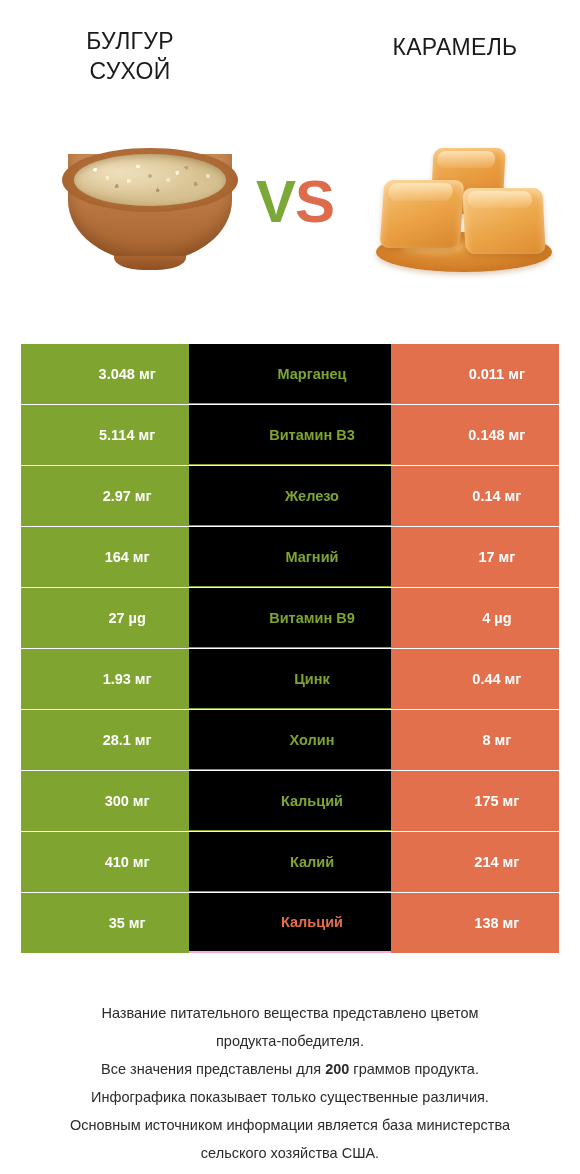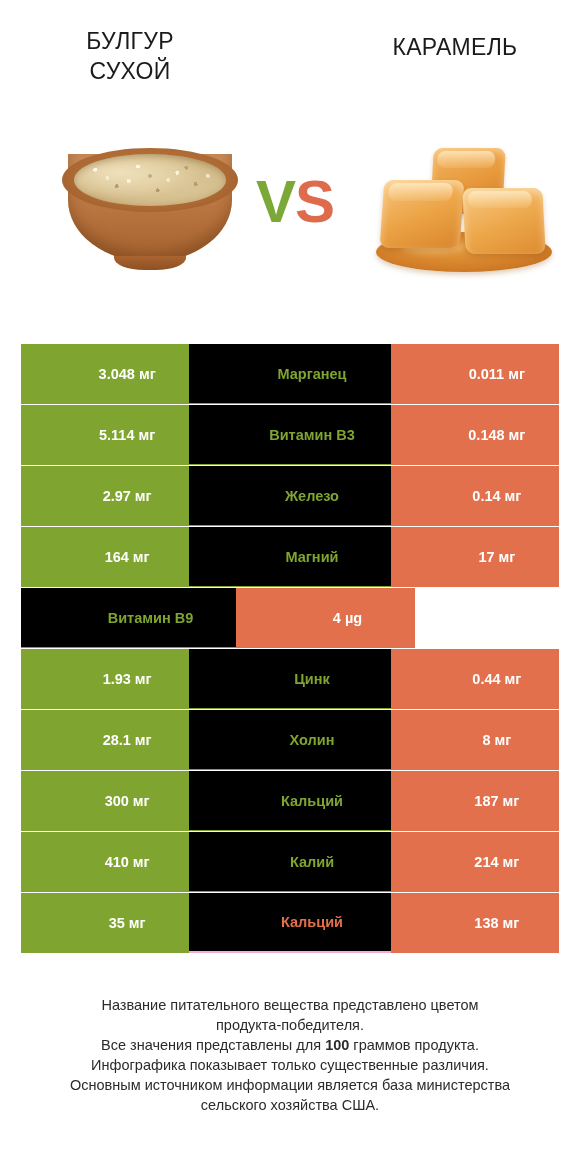--- a/index.html
+++ b/index.html
@@ -265,21 +265,21 @@
   .footer {
     position: absolute;
     left: 28px;
     top: 995px;
     width: 524px;
     text-align: center;
     font-size: 14.5px;
     line-height: 20px;
     color: #2b2b2b;
   }
-  .footer p { margin: 0; }
+  .footer p { margin: 8px; }
   .footer b { font-weight: 700; }
 </style>
 </head>
 <body>
 
 <div class="titles">
   <div class="product-title left">
     <span class="tline">БУЛГУР</span>
     <span class="tline">СУХОЙ</span>
   </div>
@@ -334,52 +334,53 @@
       <div class="cell cell-left">2.97 мг</div>
       <div class="cell cell-mid">Железо</div>
       <div class="cell cell-right">0.14 мг</div>
     </div>
     <div class="row">
       <div class="cell cell-left">164 мг</div>
       <div class="cell cell-mid">Магний</div>
       <div class="cell cell-right">17 мг</div>
     </div>
     <div class="row">
+      <div class="cell cell-left">27 µg</div>
       <div class="cell cell-mid">Витамин B9</div>
       <div class="cell cell-right">4 µg</div>
     </div>
     <div class="row">
       <div class="cell cell-left">1.93 мг</div>
       <div class="cell cell-mid">Цинк</div>
       <div class="cell cell-right">0.44 мг</div>
     </div>
     <div class="row">
       <div class="cell cell-left">28.1 мг</div>
       <div class="cell cell-mid">Холин</div>
       <div class="cell cell-right">8 мг</div>
     </div>
     <div class="row">
       <div class="cell cell-left">300 мг</div>
       <div class="cell cell-mid">Кальций</div>
-      <div class="cell cell-right">187 мг</div>
+      <div class="cell cell-right">175 мг</div>
     </div>
     <div class="row">
       <div class="cell cell-left">410 мг</div>
       <div class="cell cell-mid">Калий</div>
       <div class="cell cell-right">214 мг</div>
     </div>
     <div class="row winner-right">
       <div class="cell cell-left">35 мг</div>
       <div class="cell cell-mid">Кальций</div>
       <div class="cell cell-right">138 мг</div>
     </div>
   </div>
 
 <div class="footer">
   <p>Название питательного вещества представлено цветом</p>
   <p>продукта-победителя.</p>
   <p>
-    <span>Все значения представлены для </span><b>100</b><span> граммов продукта.</span>
+    <span>Все значения представлены для </span><b>200</b><span> граммов продукта.</span>
   </p>
   <p>Инфографика показывает только существенные различия.</p>
   <p>Основным источником информации является база министерства</p>
   <p>сельского хозяйства США.</p>
 </div>
 
 </body></html>

